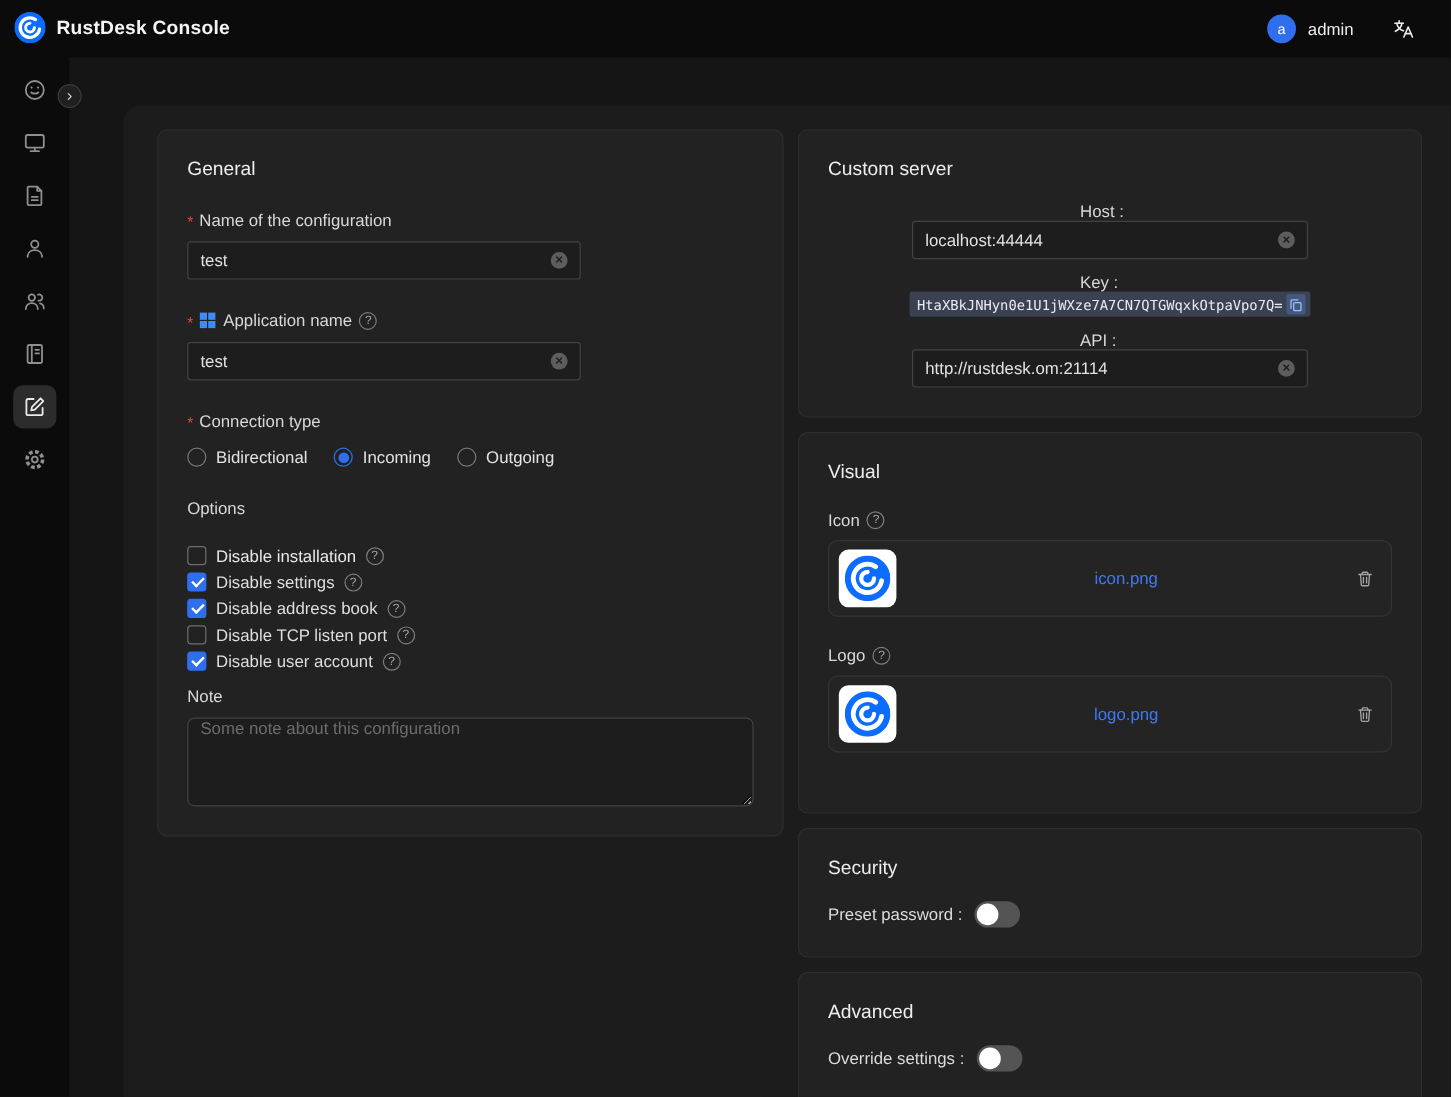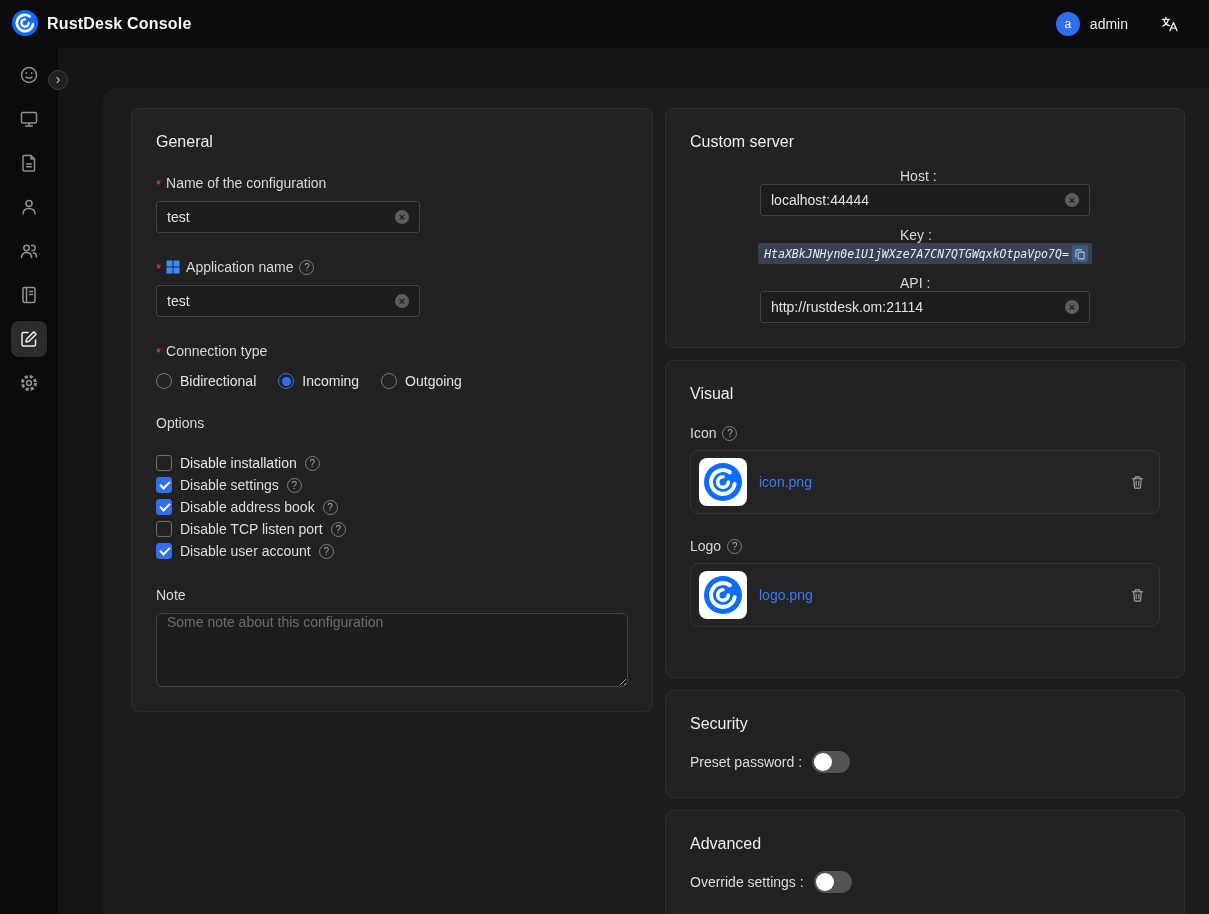--- a/index.html
+++ b/index.html
@@ -79,21 +79,21 @@
   .clear-icon::before { content:"\00D7"; font-size:11px; font-weight:700; line-height:1; }
   .q-icon {
     width:15px; height:15px; border-radius:50%; border:1px solid #7d7d7d; color:#a8a8a8;
     font-size:10px; display:inline-flex; align-items:center; justify-content:center;
     flex:none; cursor:pointer;
   }
   .q-icon::before { content:"?"; }
 
   
   .g-label { margin-bottom:10px; }
-  .g-input { width:264px; margin-bottom:26px; }
+  .g-input { width:328px; margin-bottom:26px; }
   .radio-group { display:flex; gap:22px; margin:14px 0 26px; }
   .radio-row { display:flex; align-items:center; gap:8px; cursor:pointer; }
   .radio {
     width:16px; height:16px; border-radius:50%; border:1.5px solid #767676;
     position:relative; flex:none;
   }
   .radio.on { border-color:#2f6fed; }
   .radio.on::after {
     content:""; position:absolute; inset:2.5px; border-radius:50%; background:#2f6fed;
   }
@@ -103,51 +103,51 @@
     width:16px; height:16px; border-radius:3px; border:1.5px solid #6e6e6e;
     position:relative; flex:none; background:transparent;
   }
   .checkbox.on { background:#2f6fed; border-color:#2f6fed; }
   .checkbox.on::after {
     content:""; position:absolute; left:4.5px; top:1.2px; width:4px; height:8px;
     border-right:2px solid #fff; border-bottom:2px solid #fff; transform:rotate(45deg);
   }
   .check-label { color:#dedede; }
   .check-label.bold { font-weight:400; color:#e8e8e8; }
-  .note-label { margin:28px 0 10px; color:#d8d8d8; }
+  .note-label { margin:13px 0 10px; color:#d8d8d8; }
   .note-area {
     width:100%; height:74px; background:#1d1d1d; border:1px solid #424242; border-radius:6px;
     color:#e2e2e2; font-size:14px; font-family:inherit; padding:0 10px;
     resize:vertical; outline:none; display:block;
   }
   .note-area::placeholder { color:#6c6c6c; }
 
   
   .cs-row { display:flex; align-items:center; margin-top:11px;flex-direction:column; }
   .cs-row.first { margin-top:17px; }
   .cs-label { width:50px; flex:none; color:#d8d8d8; }
   .cs-input { width:330px; }
   .key-box {
     display:flex; align-items:center; background:#3a4150; border-radius:2px;
     padding:2px 4px 2px 6px; max-width:345px;
   }
   .key-text {
     font-family:"DejaVu Sans Mono","Liberation Mono",monospace; font-size:11.5px;
-    color:#e8ebf1; white-space:nowrap; overflow:hidden;font-style:italic;
+    color:#e8ebf1; white-space:nowrap; overflow:hidden;
   }
   .copy-chip {
     margin-left:3px; width:16px; height:17px; background:#44587e; border-radius:2px;
     display:flex; align-items:center; justify-content:center; cursor:pointer; flex:none;
   }
 
   
   .visual-label { margin-top:22px; }
   .file-box {
     margin-top:9px; border:1px solid #343434; background:#242424; border-radius:8px;
-    padding:7px 14px 7px 8px; display:flex; align-items:center; gap:12px; height:64px;
+    padding:7px 14px 7px 8px; display:flex; align-items:center; gap:12px; height:64px;text-align:center;
   }
   .file-box.last { margin-bottom:26px; }
   .img-tile {
     width:48px; height:48px; background:#ffffff; border-radius:8px; flex:none;
     display:flex; align-items:center; justify-content:center;
   }
   .file-link { color:#3e79f7; flex:1; cursor:pointer; }
   .trash { display:flex; align-items:center; cursor:pointer; }
 
   

